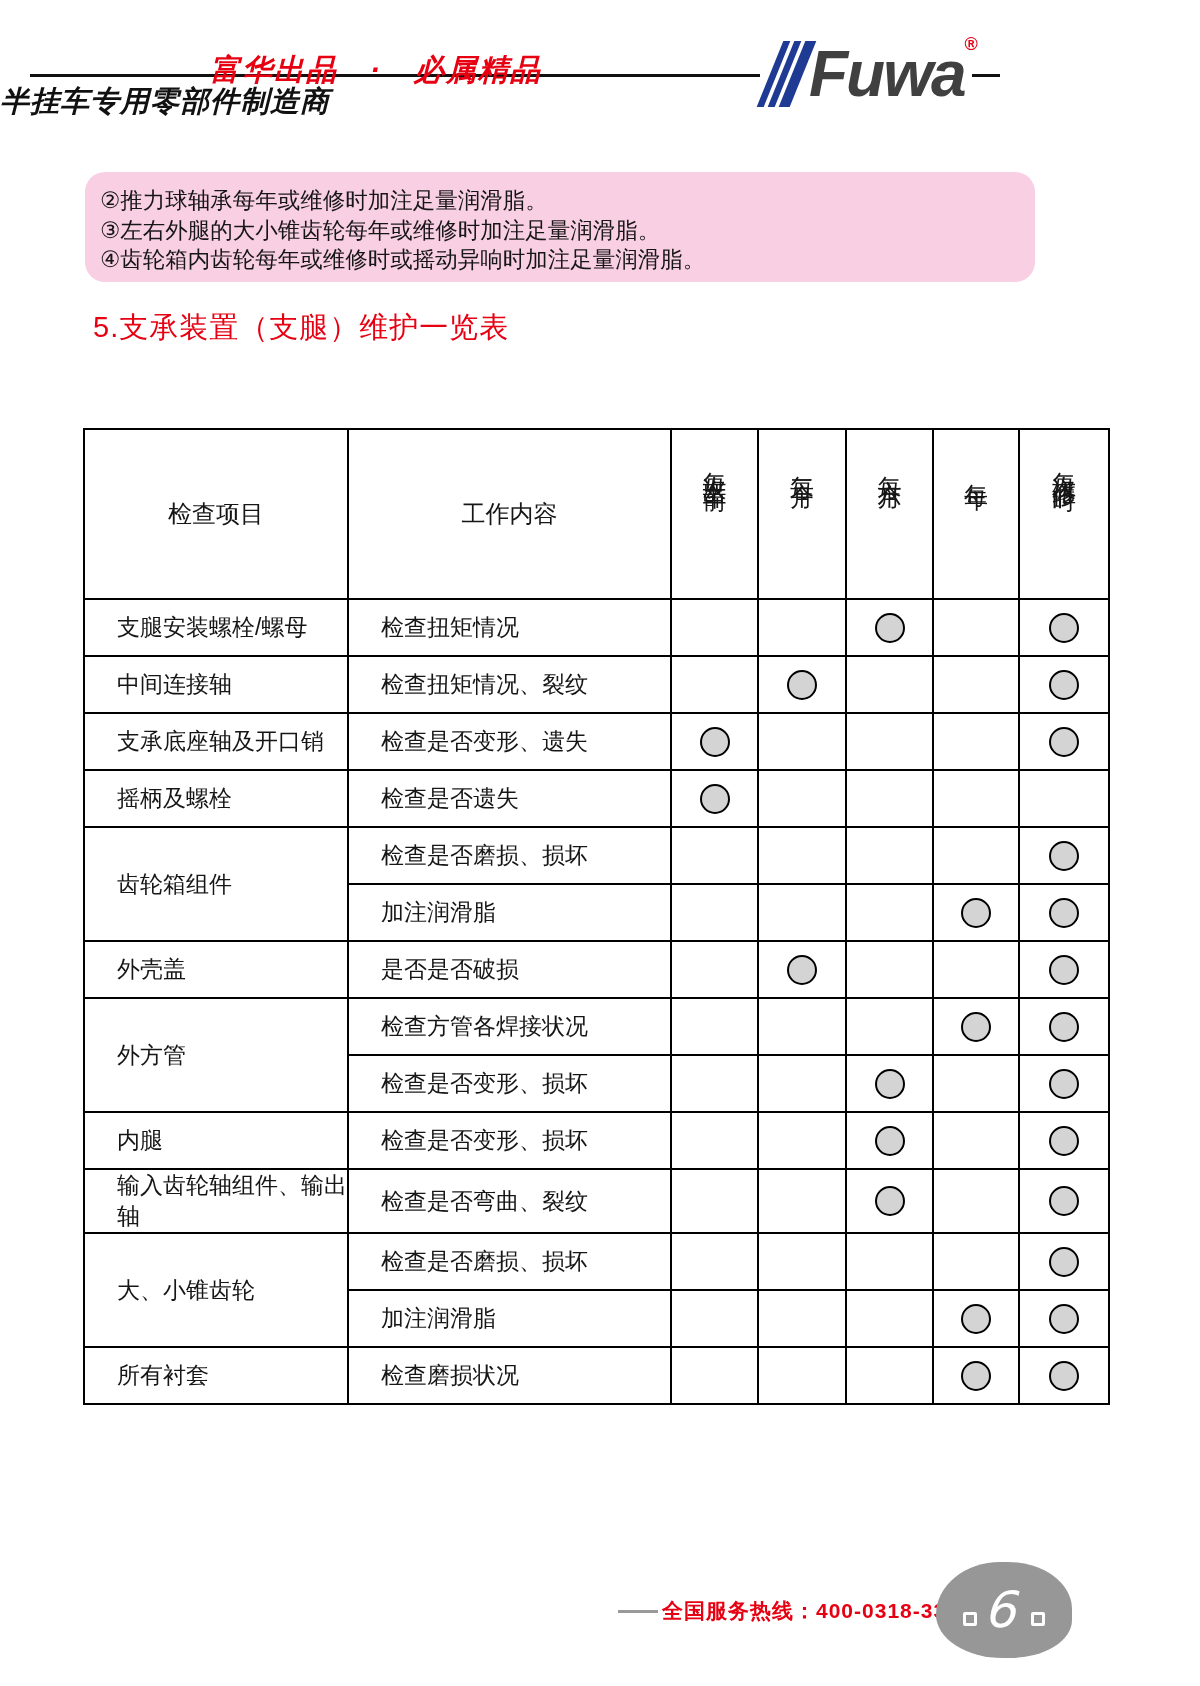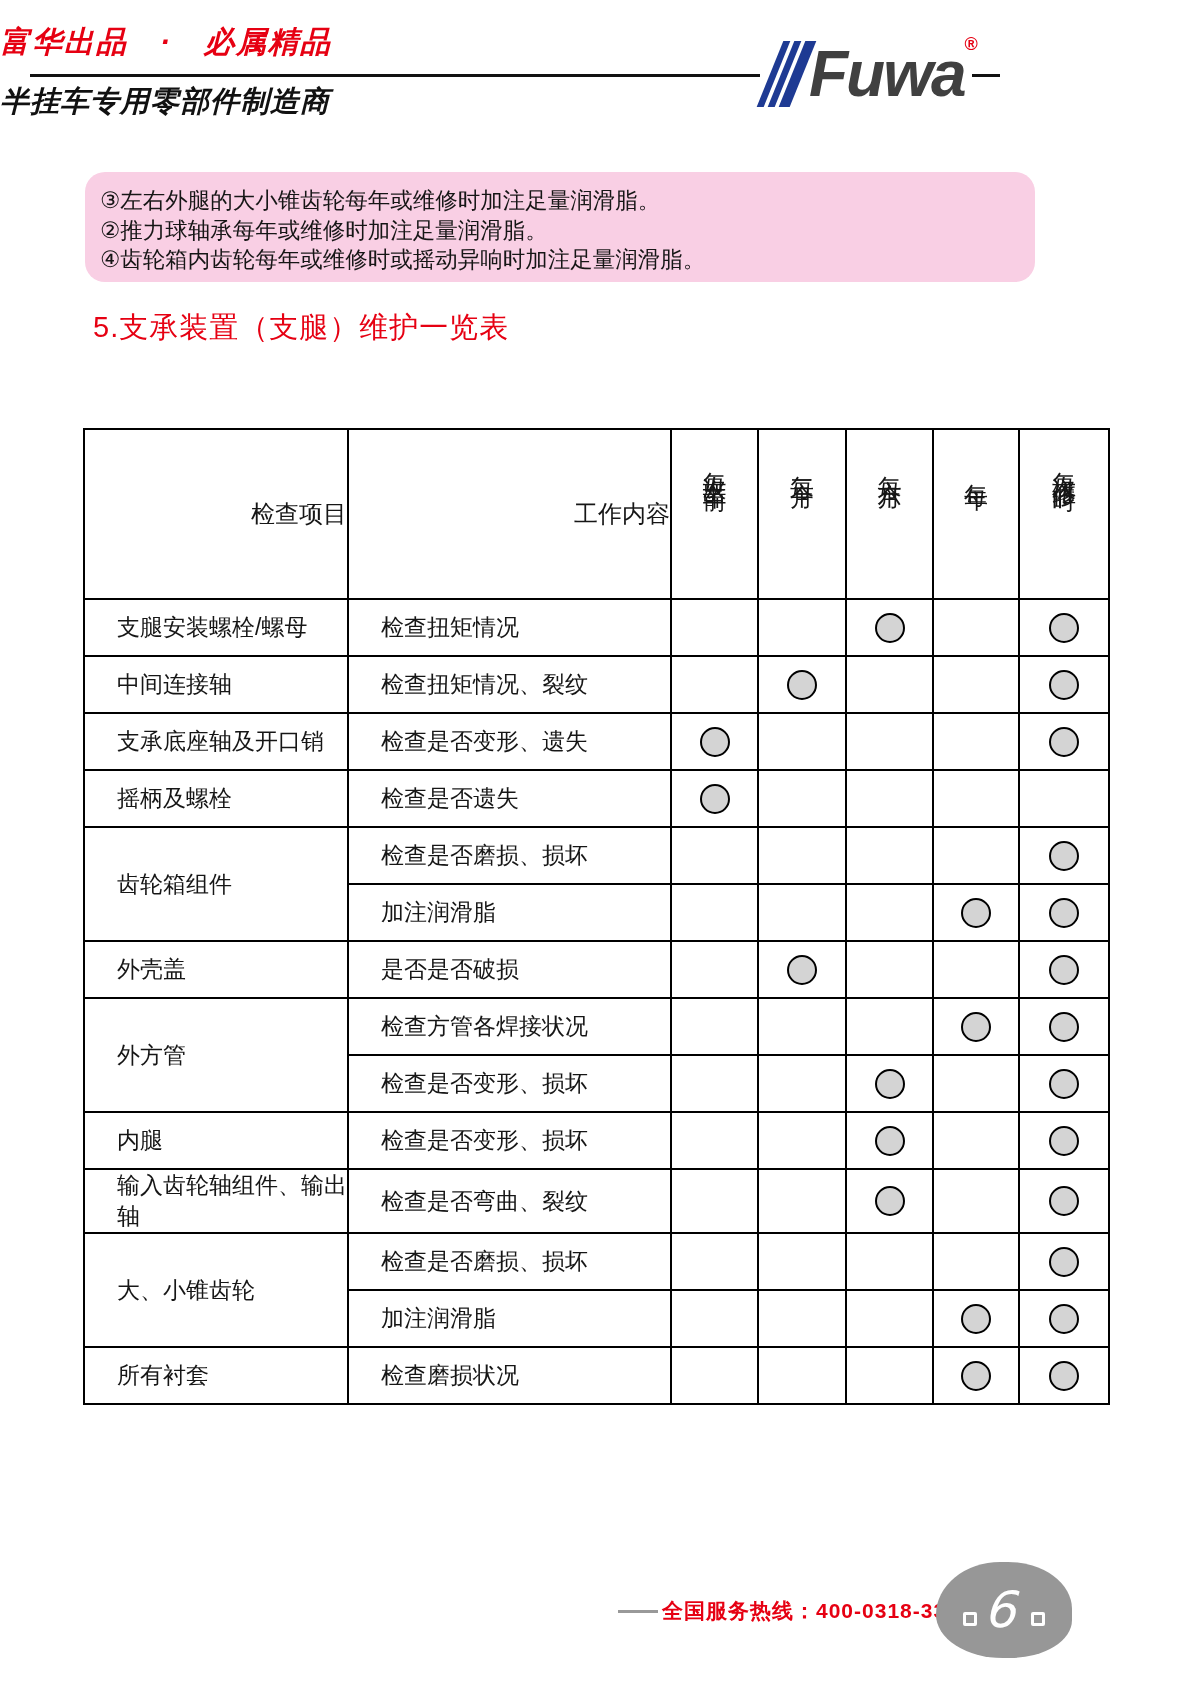--- a/index.html
+++ b/index.html
@@ -2,21 +2,21 @@
 <html><head>
 <meta charset="utf-8">
 <style>
   * { margin: 0; padding: 0; box-sizing: border-box; }
   html, body { background: #ffffff; }
   body { font-family: "Liberation Sans", "DejaVu Sans", sans-serif; color: #111; }
   .page { position: relative; width: 1200px; height: 1686px; background: #fff; overflow: hidden; }
 
   
   .hdr-rule { position: absolute; top: 74px; left: 30px; width: 970px; height: 3px; background: #111; }
-  .slogan { position: absolute; top: 22px; left: 0; width: 752px; text-align: left;
+  .slogan { position: absolute; top: 50px; left: 0; width: 752px; text-align: center;
             font-size: 30px; font-style: italic; font-weight: bold; color: #e60012; letter-spacing: 2px; }
   .subtitle { position: absolute; top: 82px; left: 0; width: 754px; 
             font-size: 29px; font-style: italic; font-weight: bold; color: #111; letter-spacing: 1px; }
   .logo { position: absolute; top: 26px; left: 760px; width: 212px; height: 96px; background: #fff;
           display: flex; align-items: center; justify-content: flex-start; }
   .logo-bars { display: flex; gap: 4px; transform: skewX(-22deg); margin-left: 10px; margin-right: 6px; }
   .logo-bars i { display: block; width: 7px; height: 66px; background: #1e3a93; }
   .logo-bars i:last-child { width: 11px; }
   .logo-text { font-size: 64px; font-style: italic; font-weight: 900; color: #404040; letter-spacing: -2px; line-height: 1; }
   .logo-reg { font-size: 18px; color: #e60012; font-weight: bold; align-self: flex-start; margin-top: 8px; }
@@ -35,21 +35,21 @@
   table.maint { border-collapse: collapse; table-layout: fixed; width: 1025px; }
   table.maint col.c1 { width: 264px; }
   table.maint col.c2 { width: 323px; }
   table.maint col.p1 { width: 87px; }
   table.maint col.p2 { width: 88px; }
   table.maint col.p3 { width: 87px; }
   table.maint col.p4 { width: 86px; }
   table.maint col.p5 { width: 90px; }
   table.maint td, table.maint th { border: 2px solid #000; font-weight: normal; font-size: 23px; color: #161616; }
   tr.hrow { height: 170px; }
-  tr.hrow th.hlab { text-align: right; vertical-align: middle; font-size: 24px; }
+  tr.hrow th.hlab { text-align: center; vertical-align: middle; font-size: 24px; }
   tr.hrow th.vhead { text-align: center; vertical-align: top; padding-top: 22px; }
   tr.hrow th.vhead span { writing-mode: vertical-rl; text-orientation: upright;
                           display: inline-block; font-size: 24px; letter-spacing: 4px; }
   tr.brow { height: 57px; }
   td.item, td.work { text-align: left; padding-left: 32px; vertical-align: middle; }
   td.chk { text-align: center; vertical-align: middle; }
   .dot { display: none; width: 30px; height: 30px; border-radius: 50%;
          background: #d4d4d4; border: 2px solid #000; vertical-align: middle; }
   td.chk[data-on="true"] .dot { display: inline-block; }
 
@@ -75,22 +75,22 @@
     <span class="logo-bars">
         <i></i>
         <i></i>
         <i></i>
       </span>
     <span class="logo-text">Fuwa</span>
     <span class="logo-reg">®</span>
   </div>
 
   <div class="notes">
+    <p>②推力球轴承每年或维修时加注足量润滑脂。</p>
     <p>③左右外腿的大小锥齿轮每年或维修时加注足量润滑脂。</p>
-    <p>②推力球轴承每年或维修时加注足量润滑脂。</p>
     <p>④齿轮箱内齿轮每年或维修时或摇动异响时加注足量润滑脂。</p>
   </div>
 
   <div class="section-title">5.支承装置（支腿）维护一览表</div>
 
   <div class="tbl-wrap">
     <table class="maint">
       <colgroup>
         <col class="c1">
           <col class="c2">

